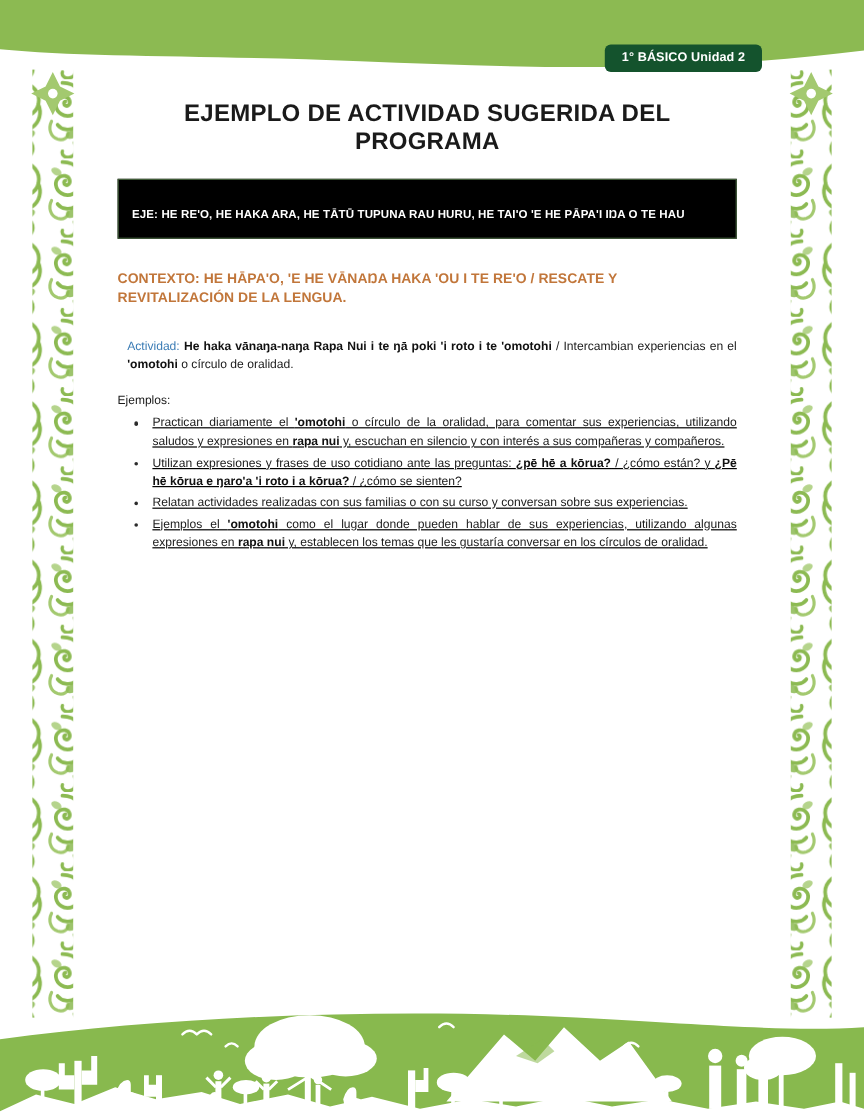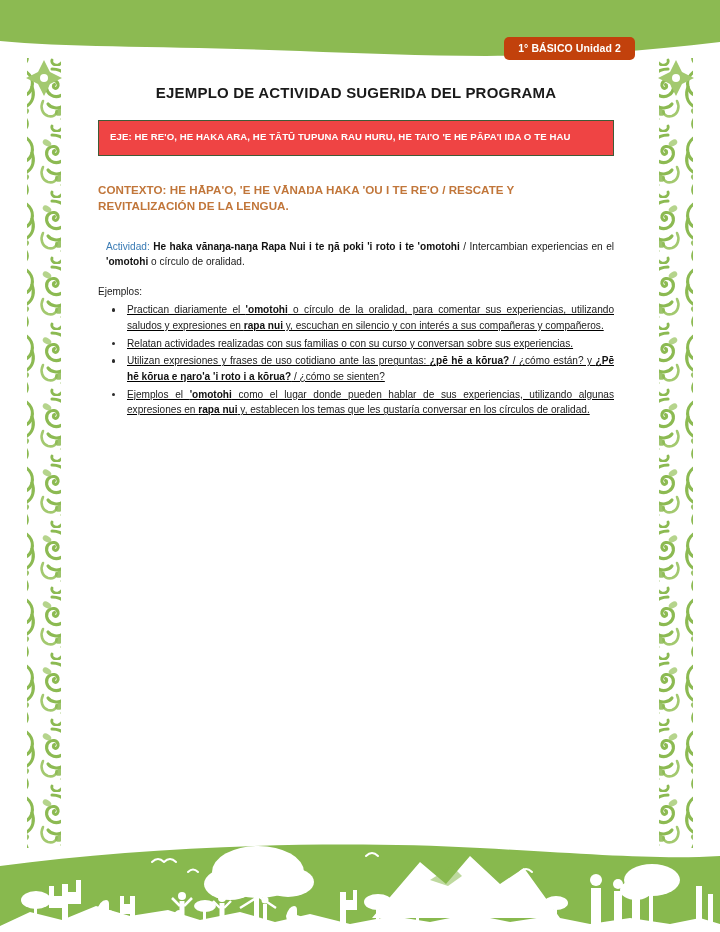--- a/index.html
+++ b/index.html
@@ -16,21 +16,21 @@
     position:absolute; left:0; top:0;
     width:720px; height:932px;
     pointer-events:none;
     z-index:1;
   }
 
   
   .badge {
     position:absolute;
     right:85px; top:37px;
-    background:#c2410c;
+    background:#14532d;
     color:#ffffff;
     font-size:10.5px;
     font-weight:bold;
     padding:5px 14px 6px 14px;
     border-radius:5px;
     letter-spacing:.1px;
     z-index:4;
     white-space:nowrap;
   }
 
@@ -43,32 +43,32 @@
   }
 
   .content {
     position:absolute;
     left:98px; top:84px;
     width:516px;
   }
 
   .doc-title {
     text-align:center;
-    font-size:15px;
+    font-size:20px;
     font-weight:bold;
     color:#1a1a1a;
     letter-spacing:.2px;
     margin-bottom:19px;
   }
 
   .eje-box {
-    background:#ef4444;
+    background:#000000;
     border:1px solid #3f5b37;
     color:#ffffff;
-    padding:9px 11px 10px 11px;
+    padding:23px 11px 10px 11px;
     font-size:9.6px;
     font-weight:bold;
     line-height:1.55;
     letter-spacing:.1px;
   }
   .eje-box .eje-line2 { margin-top:11px; }
 
   .contexto {
     margin-top:26px;
     color:#c1763a;
@@ -262,19 +262,19 @@
     <div class="contexto">CONTEXTO: HE HĀPA'O, 'E HE VĀNAŊA HAKA 'OU I TE RE'O / RESCATE Y REVITALIZACIÓN DE LA LENGUA.</div>
 
     <div class="actividad">
       <span class="lbl">Actividad:</span><span> </span><b>He haka vānaŋa-naŋa Rapa Nui i te ŋā poki 'i roto i te 'omotohi</b><span> / Intercambian experiencias en el </span><b>'omotohi</b><span> o círculo de oralidad.</span>
     </div>
 
     <div class="ejemplos-label">Ejemplos:</div>
 
     <ul class="bullets">
         <li><span>Practican diariamente el </span><b>'omotohi</b><span> o círculo de la oralidad, para comentar sus experiencias, utilizando saludos y expresiones en </span><b>rapa nui</b><span> y, escuchan en silencio y con interés a sus compañeras y compañeros.</span></li>
+        <li><span>Utilizan expresiones y frases de uso cotidiano ante las preguntas: </span><b>¿pē hē a kōrua?</b><span> / ¿cómo están? y </span><b>¿Pē hē kōrua e ŋaro'a 'i roto i a kōrua?</b><span> / ¿cómo se sienten?</span></li>
         <li><span>Relatan actividades realizadas con sus familias o con su curso y conversan sobre sus experiencias.</span></li>
-        <li><span>Utilizan expresiones y frases de uso cotidiano ante las preguntas: </span><b>¿pē hē a kōrua?</b><span> / ¿cómo están? y </span><b>¿Pē hē kōrua e ŋaro'a 'i roto i a kōrua?</b><span> / ¿cómo se sienten?</span></li>
         <li><span>Ejemplos el </span><b>'omotohi</b><span> como el lugar donde pueden hablar de sus experiencias, utilizando algunas expresiones en </span><b>rapa nui</b><span> y, establecen los temas que les gustaría conversar en los círculos de oralidad.</span></li>
       </ul>
 
   </div>
 </div>
 
 </body></html>

